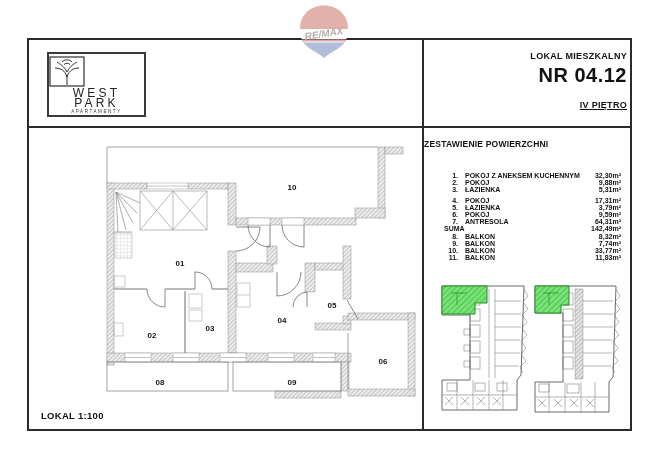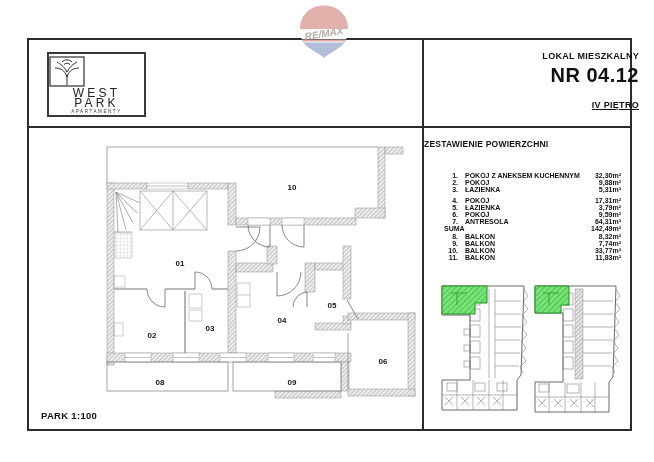--- a/index.html
+++ b/index.html
@@ -11,21 +11,21 @@
   .vdiv{left:422px;top:38px;height:393px;border-left:2px solid #2b2b2b;}
   .hdiv{left:27px;top:126px;width:605px;border-top:2px solid #2b2b2b;}
   
   .logo-box{left:47px;top:52px;width:95px;height:61px;border:2px solid #3a3a3a;text-align:center;}
   .logo-tree{margin-top:2px;}
   .brand-name{font-size:12px;letter-spacing:3.2px;color:#222;margin-top:1px;line-height:10px;}
   .brand-sub{font-size:4.5px;letter-spacing:1.6px;color:#333;margin-top:1px;line-height:5px;}
   
   .balloon{left:295px;top:1px;width:58px;height:58px;}
   
-  .rp{left:424px;width:203px;text-align:right;font-weight:bold;margin-left:12px;}
+  .rp{left:424px;width:203px;text-align:right;font-weight:bold;}
   .unit-type{top:51px;font-size:9px;letter-spacing:.3px;}
   .unit-number{top:64px;font-size:20px;letter-spacing:.5px;}
   .unit-floor{top:100px;font-size:9px;letter-spacing:.3px;text-decoration:underline;}
   .table-title{left:424px;top:139px;width:179px;text-align:left;font-weight:bold;font-size:8.5px;letter-spacing:.2px;}
   
   .atable{left:444px;top:172px;width:177px;font-size:7px;font-weight:bold;}
   .arow{display:flex;line-height:7.2px;white-space:nowrap;}
   .arow.gap{margin-top:3px;}
   .ano{width:14px;text-align:right;flex:none;}
   .aname{margin-left:7px;flex:1;text-align:left;overflow:hidden;}
@@ -131,21 +131,21 @@
       <span class="aname">BALKON</span>
       <span class="aarea">33,77m²</span>
     </div>
     <div class="arow">
       <span class="ano">11.</span>
       <span class="aname">BALKON</span>
       <span class="aarea">11,83m²</span>
     </div>
   </div>
 
-<div class="abs scale">PARK 1:100</div>
+<div class="abs scale">LOKAL 1:100</div>
 
 <svg class="abs" style="left:85px;top:133px" width="345" height="270" viewBox="0 0 345 270">
   <defs>
     <pattern id="hw" patternUnits="userSpaceOnUse" width="3" height="3" patternTransform="rotate(45)">
       <rect width="3" height="3" fill="#ededed"></rect>
       <line x1="0" y1="0" x2="0" y2="3" stroke="#9c9c9c" stroke-width="1"></line>
     </pattern>
     <pattern id="gr" patternUnits="userSpaceOnUse" width="3.5" height="3.5">
       <path d="M0,0H3.5M0,0V3.5" stroke="#c4c4c4" stroke-width="0.6" fill="none"></path>
     </pattern>

